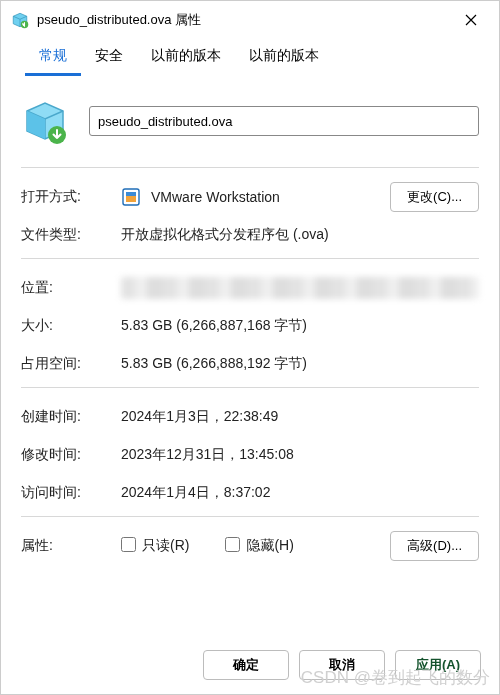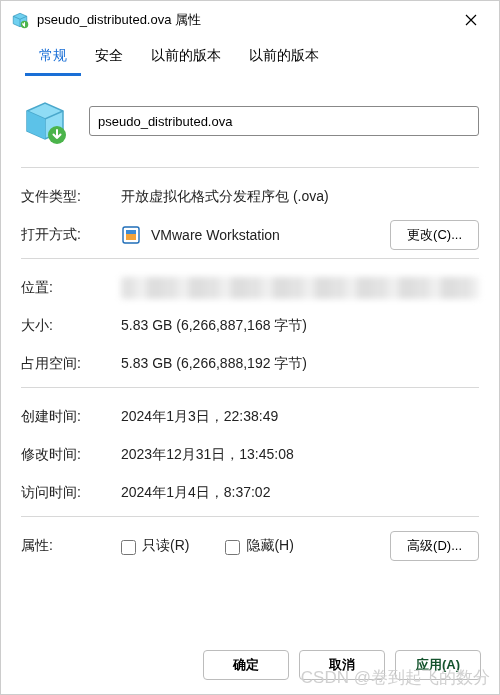--- a/index.html
+++ b/index.html
@@ -122,21 +122,21 @@
   .adv-btn { min-width: 86px; }
   .blurred {
     width: 100%;
     height: 22px;
     background: repeating-linear-gradient(90deg, #e3e3e3 0 14px, #efefef 14px 26px, #dedede 26px 42px);
     filter: blur(3px);
     border-radius: 2px;
   }
   .chk {
     display: inline-flex;
-    align-items: flex-end;
+    align-items: flex-start;
     gap: 6px;
     margin-right: 28px;
     cursor: pointer;
   }
   .chk input { width: 15px; height: 15px; }
   .footer {
     display: flex;
     justify-content: flex-end;
     gap: 10px;
     padding: 14px 18px;
@@ -194,40 +194,40 @@
           <path d="M6 14 L24 22 L24 42 L6 34 Z" fill="#5cc2e8"></path>
           <circle cx="36" cy="38" r="9" fill="#4bb44b"></circle>
           <path d="M36 33 L36 41 M32.5 37.5 L36 41 L39.5 37.5" fill="none" stroke="#fff" stroke-width="2" stroke-linecap="round" stroke-linejoin="round"></path>
         </svg>
       </span>
       <input class="filename-input" type="text" value="pseudo_distributed.ova" style="">
     </div>
 
     <div class="sep"></div>
 
-    <div class="row">
-      <div class="label">文件类型:</div>
-      <div class="value">开放虚拟化格式分发程序包 (.ova)</div>
-    </div>
-
     <div class="row openwith-row">
       <div class="label">打开方式:</div>
       <div class="value">
         <span class="vm-icon">
           <svg viewBox="0 0 20 20" width="20" height="20">
             <rect x="2" y="2" width="16" height="16" rx="2" fill="#fff" stroke="#1f6db8" stroke-width="1.4"></rect>
             <rect x="5" y="5" width="10" height="10" fill="#f2a33a"></rect>
             <rect x="5" y="5" width="10" height="4" fill="#3b8bd6"></rect>
           </svg>
         </span>
         <span style="flex:1">VMware Workstation</span>
         <button class="btn change-btn">更改(C)...</button>
       </div>
     </div>
 
+    <div class="row">
+      <div class="label">文件类型:</div>
+      <div class="value">开放虚拟化格式分发程序包 (.ova)</div>
+    </div>
+
     <div class="sep"></div>
 
     <div class="row">
       <div class="label">位置:</div>
       <div class="value">
         <div class="blurred"></div>
       </div>
     </div>
 
     <div class="row">

